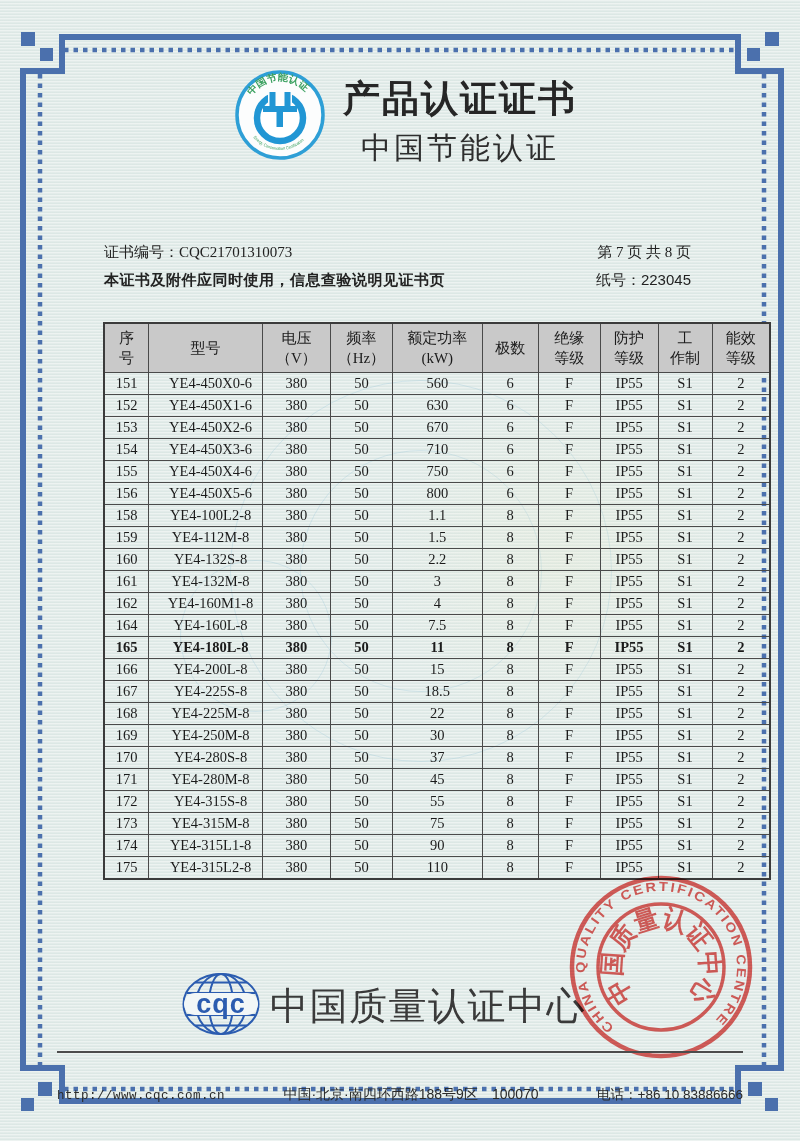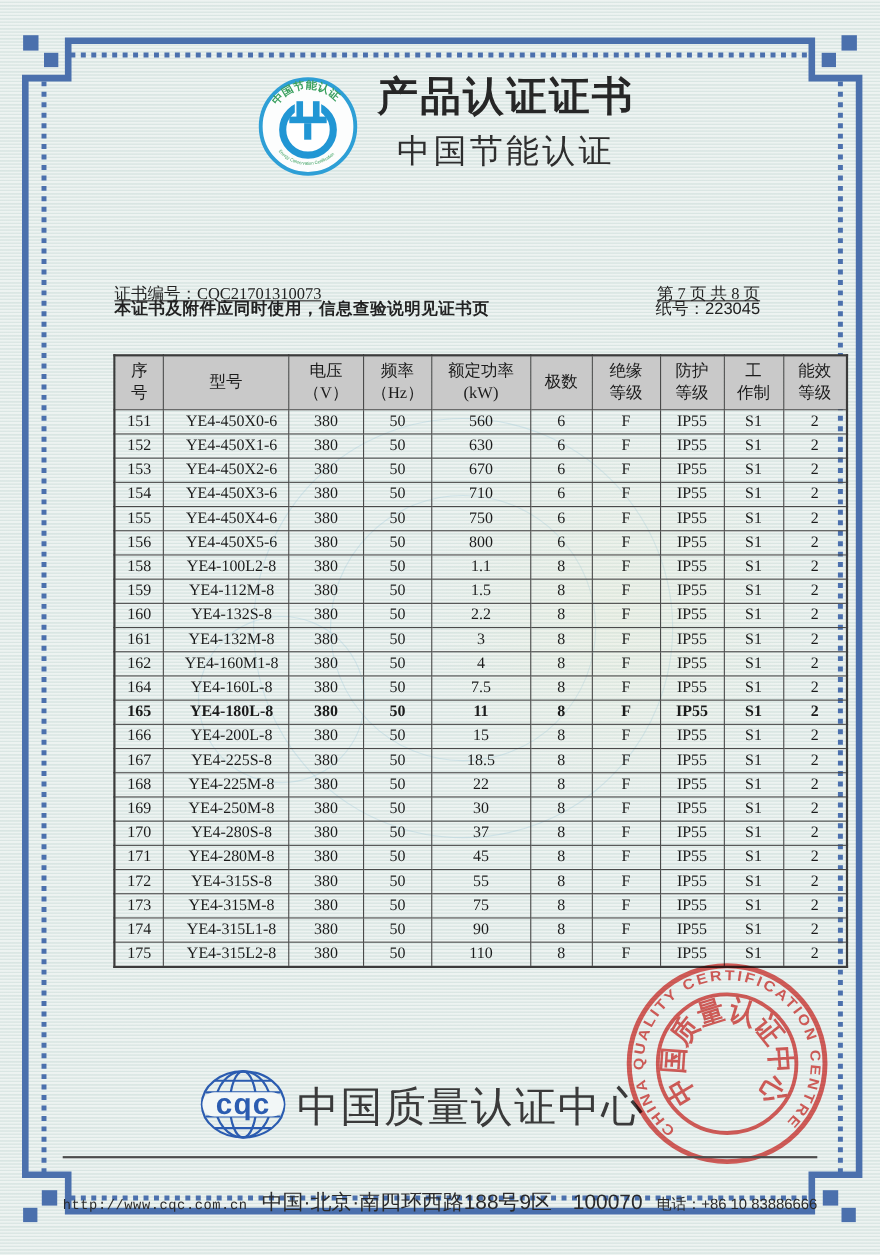--- a/index.html
+++ b/index.html
@@ -9,46 +9,46 @@
     background-image:repeating-linear-gradient(180deg,
       rgba(255,255,255,.45) 0px, rgba(255,255,255,.45) 1px,
       rgba(205,222,220,.35) 2px, rgba(224,236,233,.4) 3px);
   }
   .abs{position:absolute;}
   
   .wm{position:absolute;border:1px solid rgba(150,195,215,.30);border-radius:50%;}
   .wm2{position:absolute;border-radius:50%;background:radial-gradient(circle,rgba(235,235,200,.22) 0%,rgba(235,235,200,0) 70%);}
   
   #emblem{left:233px;top:68px;width:94px;height:94px;}
-  #titles{left:330px;top:68px;width:260px;text-align:center;color:#262626;}
+  #titles{left:330px;top:79px;width:260px;text-align:center;color:#262626;}
   #page-title{font-size:37px;font-weight:bold;letter-spacing:2px;line-height:1.1;}
   #page-subtitle{font-size:30px;letter-spacing:3px;margin-top:8px;color:#2e2e2e;}
   
   .cert-row{left:104px;width:587px;display:flex;justify-content:space-between;align-items:baseline;color:#222;}
-  #cert-row1{top:258px;font-family:"Liberation Serif",serif;font-size:15px;text-decoration:underline;}
+  #cert-row1{top:243px;font-family:"Liberation Serif",serif;font-size:15px;}
   #cert-row2{top:271px;font-size:15px;}
   #usage-note{font-weight:bold;letter-spacing:.5px;}
   #paper-number{font-size:15px;margin-left:20px;}
   #page-indicator{font-family:"Liberation Serif",serif;}
   
   #spec-table{position:absolute;left:103px;top:322px;width:668px;border-collapse:collapse;
     font-family:"Liberation Serif",serif;color:#1b1b1b;table-layout:fixed;}
   #spec-table th,#spec-table td{border:1px solid #4a4a4a;overflow:hidden;}
   #spec-table{border:2px solid #3b3b3b;}
   #spec-table thead th{background:#c9c9c9;font-weight:normal;font-size:15px;height:46px;line-height:1.35;padding:1px 0;}
   #spec-table td{height:21px;line-height:21px;font-size:14.5px;text-align:center;padding:0;}
   #spec-table td.model{text-align:center;padding-left:10px;}
   #spec-table tr.bold td{font-weight:bold;margin-left:20px;}
   
   #cqc-logo{left:181px;top:972px;width:80px;height:64px;}
   #org-name{left:270px;top:981px;font-size:38px;letter-spacing:1.5px;color:#3a3a3a;font-weight:500;}
   #footer-divider{left:57px;top:1051px;width:686px;height:1.5px;background:#4c4c4c;}
   #footer-row{left:57px;top:1057px;width:686px;display:flex;justify-content:space-between;align-items:baseline;color:#2a2a2a;}
   #website{font-family:"Liberation Mono",monospace;font-size:12.5px;letter-spacing:.5px;margin-top:32px;}
-  #address{font-size:19px;}
+  #address{font-size:14px;}
   #phone{font-size:13.5px;}
   
   #official-stamp{left:566px;top:872px;width:190px;height:190px;mix-blend-mode:multiply;opacity:.92;}
   svg{display:block;}
 </style>
 </head>
 <body>
 
 <div id="page">
 

